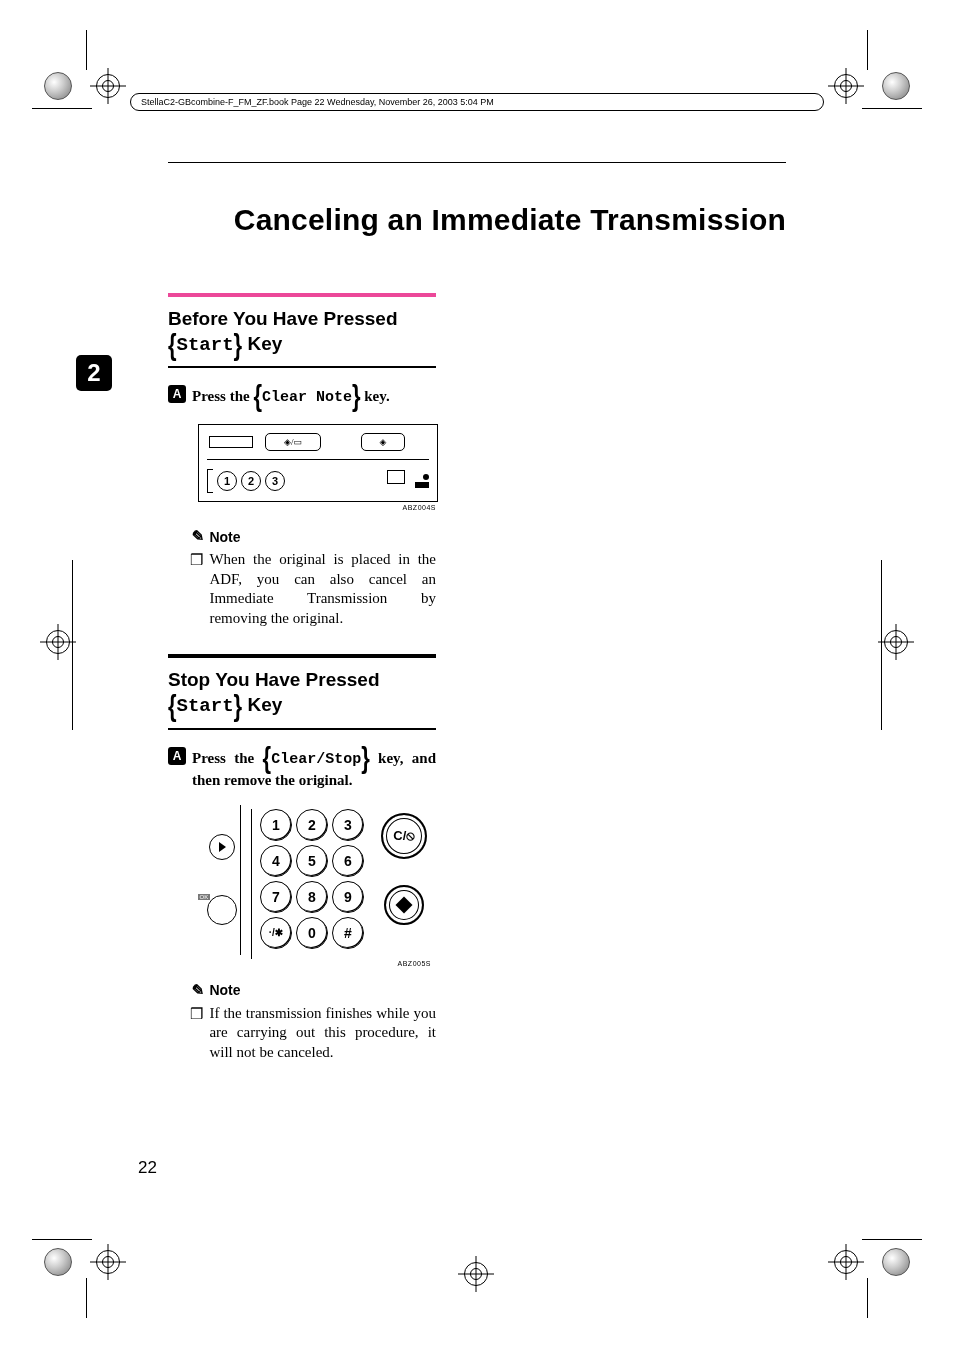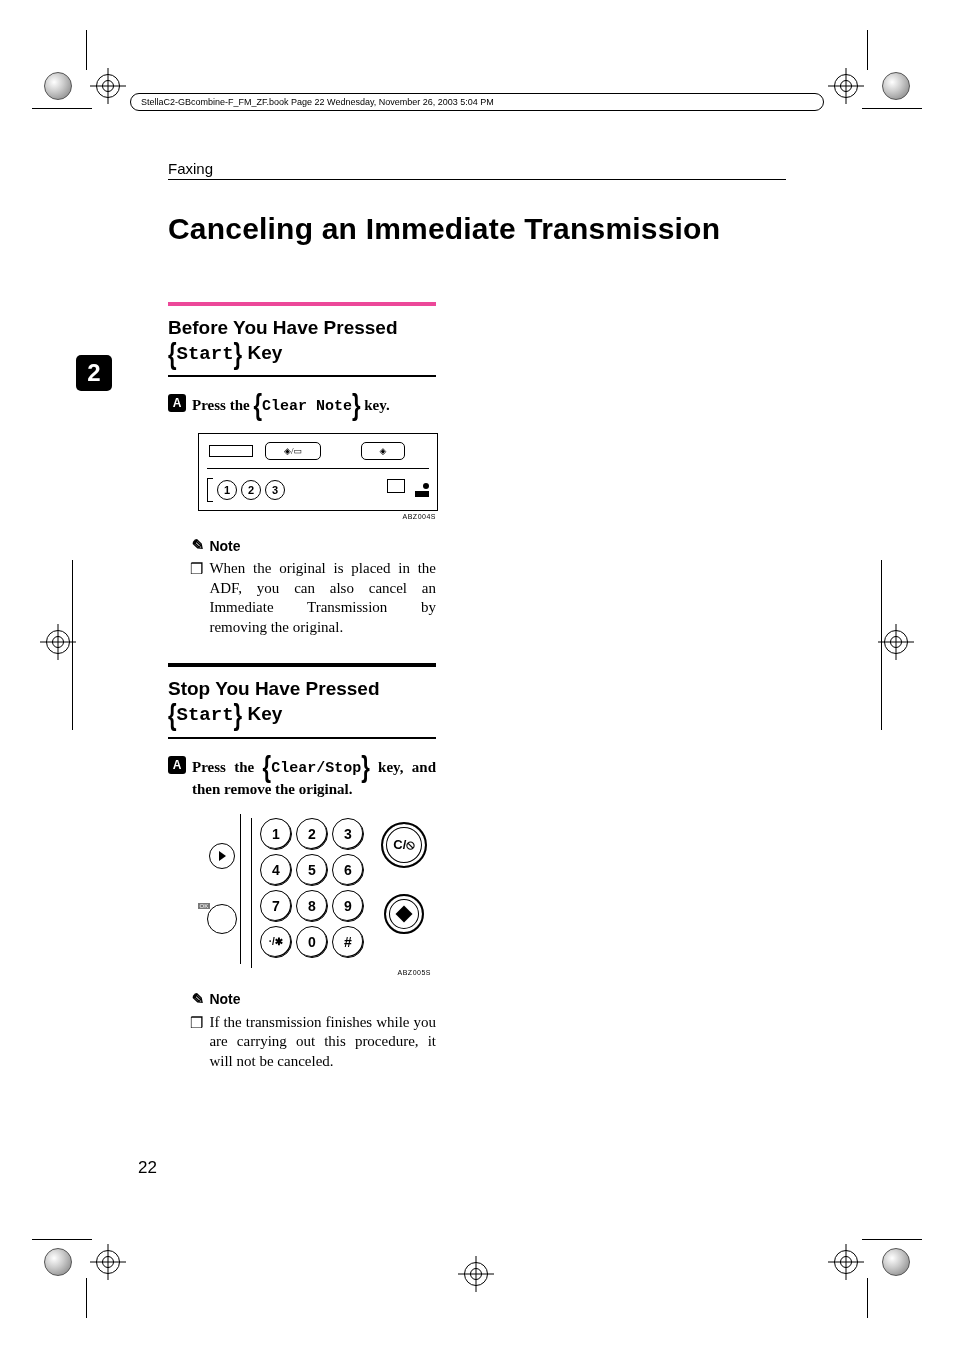--- a/index.html
+++ b/index.html
@@ -69,22 +69,23 @@
   .section-label {
     font-family: Arial, sans-serif;
     font-size:15px;
   }
   .hr-thin { border:none; border-top:1px solid #000; margin-top:2px;}
 
   .h1-title {
     font-family: Arial, Helvetica, sans-serif;
     font-weight:700;
     font-size:30px;
-    margin-top:32px;
+    margin-top:40px;
     letter-spacing:0.2px;
+    text-align:right;
   }
 
   .h2-block {
     margin-top:56px;
     width:268px;
     border-top:4px solid #ec4899;
   }
   .h2-block-lower {
     margin-top:26px;
     width:268px;
@@ -337,21 +338,20 @@
 <div class="doc-header">
   <span>StellaC2-GBcombine-F_FM_ZF.book  Page 22  Wednesday, November 26, 2003  5:04 PM</span>
 </div>
 
 <div class="chapter-tab">
   <span>2</span>
 </div>
 
 <div class="page">
 
-  <div class="section-label">Faxing</div>
   <hr class="hr-thin">
 
   <div class="h1-title">Canceling an Immediate Transmission</div>
 
   <div class="h2-block">
     <div class="h2-text">
       <span>Before You Have Pressed</span><br>
       <span class="bracket">{</span><span class="inline-key">Start</span><span class="bracket">}</span><span> Key</span>
     </div>
   </div>

